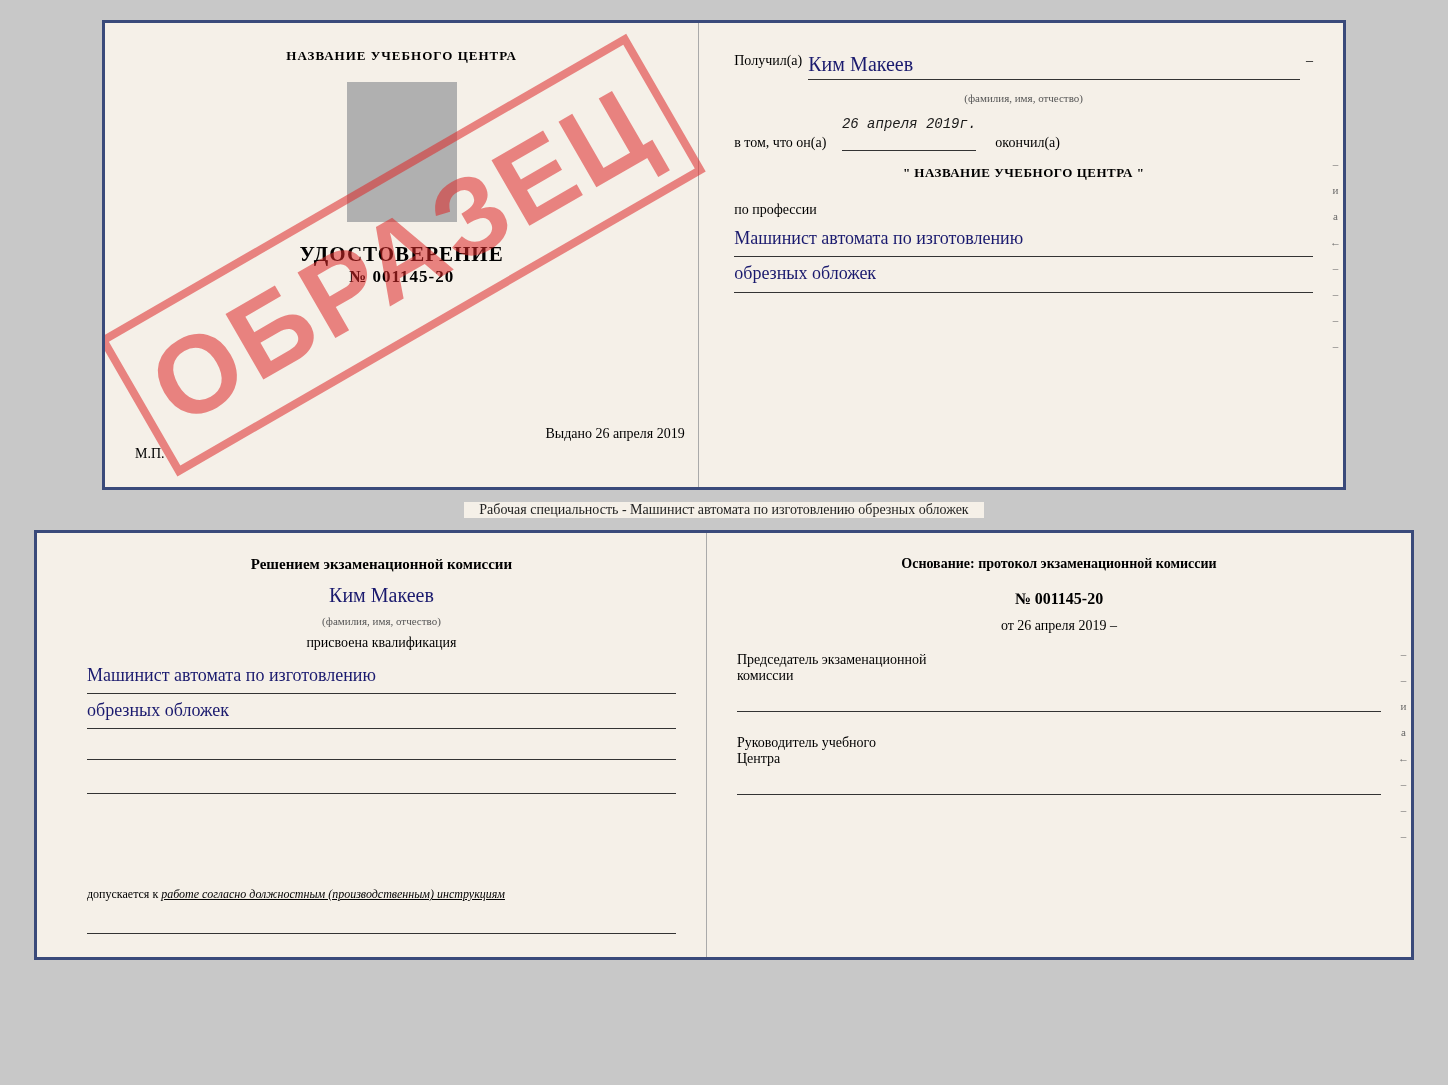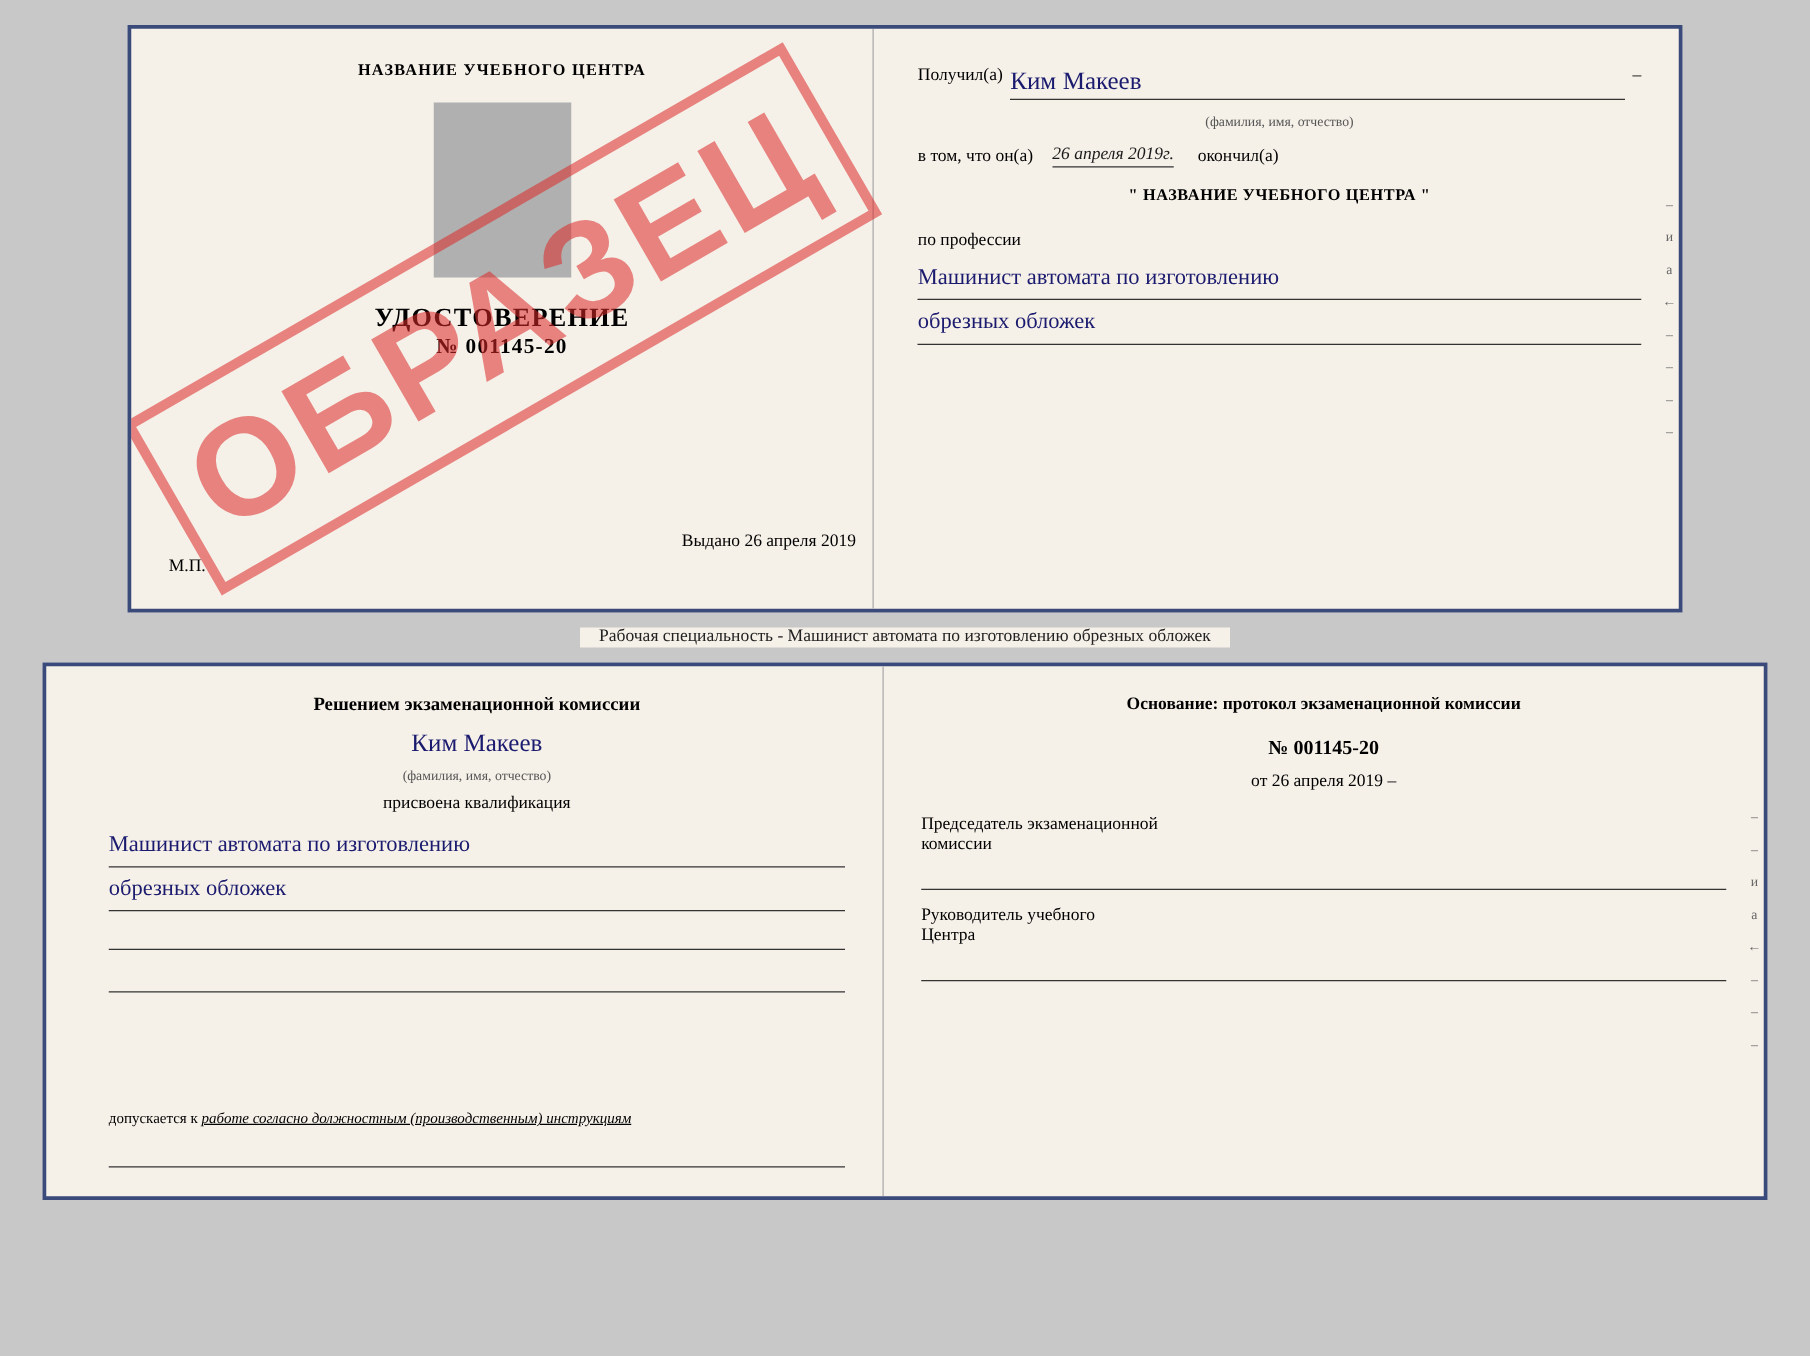--- a/index.html
+++ b/index.html
@@ -152,26 +152,26 @@
 
     .vtom-row {
       font-size: 14px;
       display: flex;
       align-items: flex-end;
       gap: 6px;
       flex-wrap: nowrap;
     }
 
     .vtom-row .handwritten-date {
-      font-family: Liberation Serif, serif;
+      font-family: Liberation Mono, monospace;
       font-style: italic;
       font-size: 14px;
       color: #1a1a1a;
       border-bottom: 1px solid #333;
-      padding-bottom: 1px;
+      padding-bottom: 18px;
     }
 
     .org-block {
       font-size: 13px;
       text-align: center;
       letter-spacing: 0.5px;
       line-height: 1.6;
       text-transform: uppercase;
       font-weight: bold;
     }
@@ -290,20 +290,21 @@
       text-align: center;
     }
 
     .chairman-block {
       font-size: 14px;
       margin-top: 8px;
     }
 
     .rukovoditel-block {
       font-size: 14px;
+      margin-top: 10px;
     }
 
     .side-text-vertical {
       position: absolute;
       right: 2px;
       top: 50%;
       transform: translateY(-50%);
       display: flex;
       flex-direction: column;
       align-items: center;

